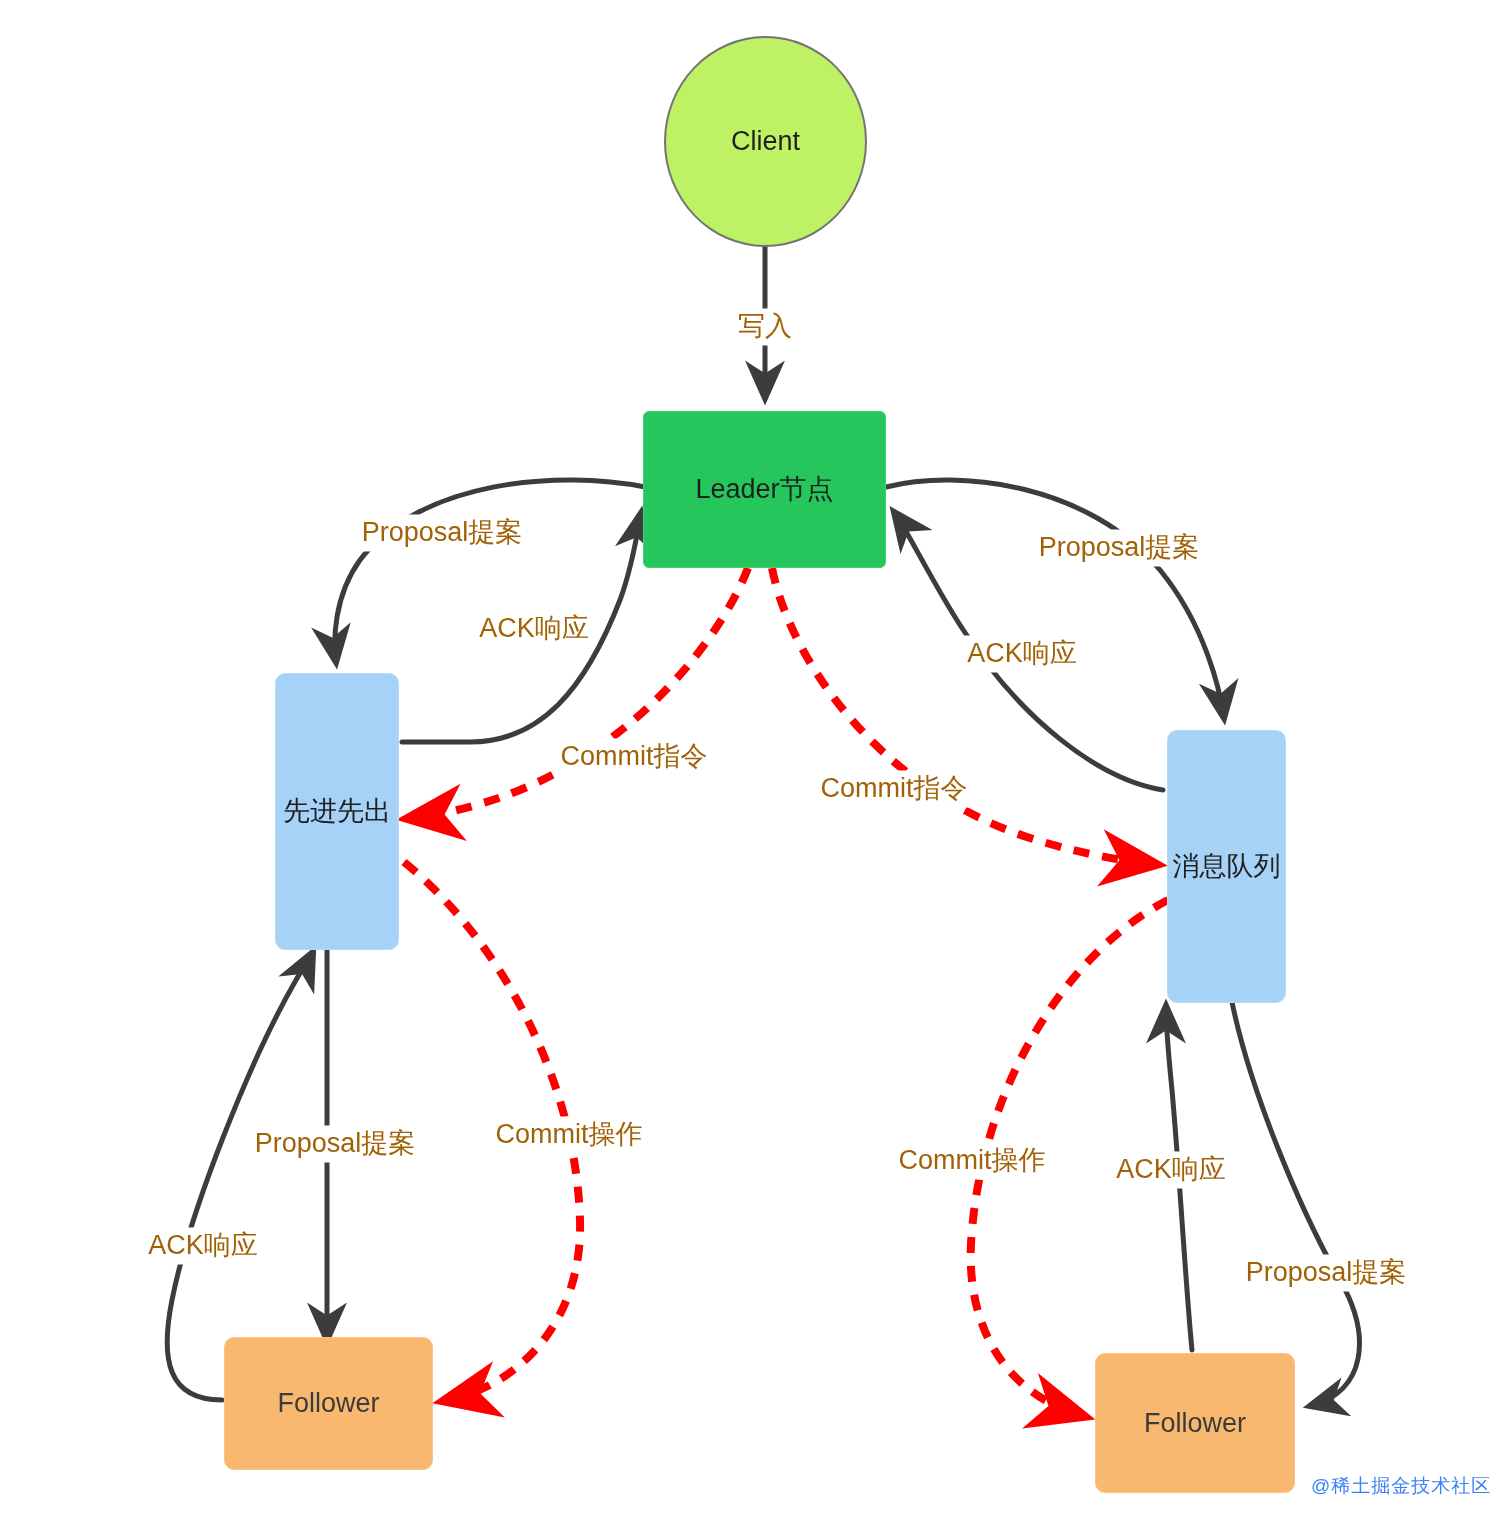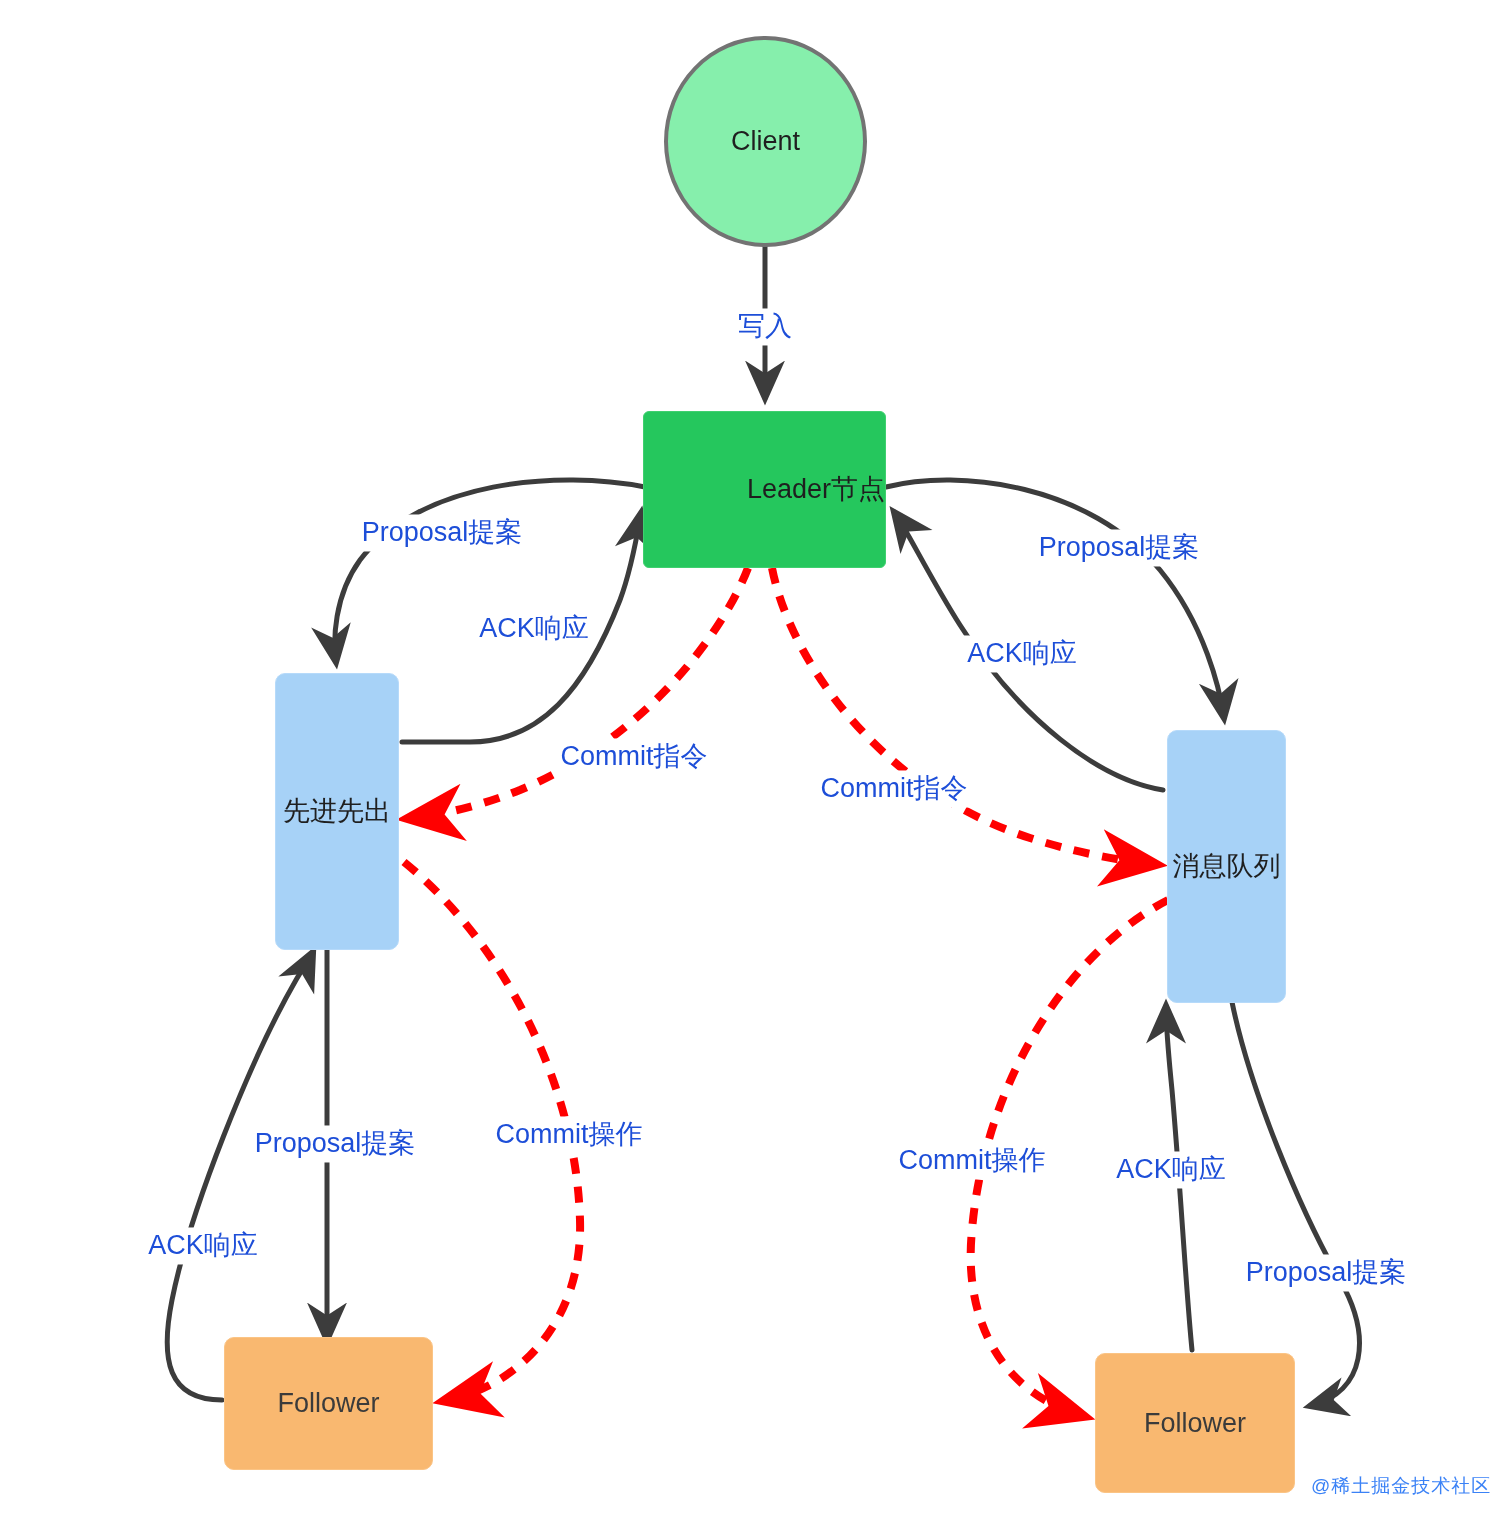--- a/index.html
+++ b/index.html
@@ -27,44 +27,43 @@
     align-items: center;
     justify-content: center;
     text-align: center;
     color: #1f1f1f;
     font-size: 27px;
     line-height: 1.28;
     box-sizing: border-box;
   }
   .node-client {
     border-radius: 50%;
-    background: #86efac;
-    border: 4px solid #737373;
+    background: #bef264;
+    border: 2px solid #737373;
   }
   .node-leader {
     border-radius: 6px;
     background: #25c75d;
     border: 1px solid #3fd06f;
-    justify-content: flex-end;
   }
   .node-blue {
     border-radius: 10px;
     background: #a7d2f7;
     border: 1px solid #b6dafa;
   }
   .node-orange {
     border-radius: 10px;
     background: #f9b870;
     border: 1px solid #fbc485;
     color: #3b3b3b;
   }
   .edge-label {
     position: absolute;
     background: #ffffff;
-    color: #1d4ed8;
+    color: #a16207;
     font-size: 27px;
     line-height: 1.15;
     padding: 3px 6px;
     white-space: nowrap;
     box-sizing: border-box;
     transform: translate(-50%, -50%);
   }
   .watermark {
     position: absolute;
     font-size: 19px;

